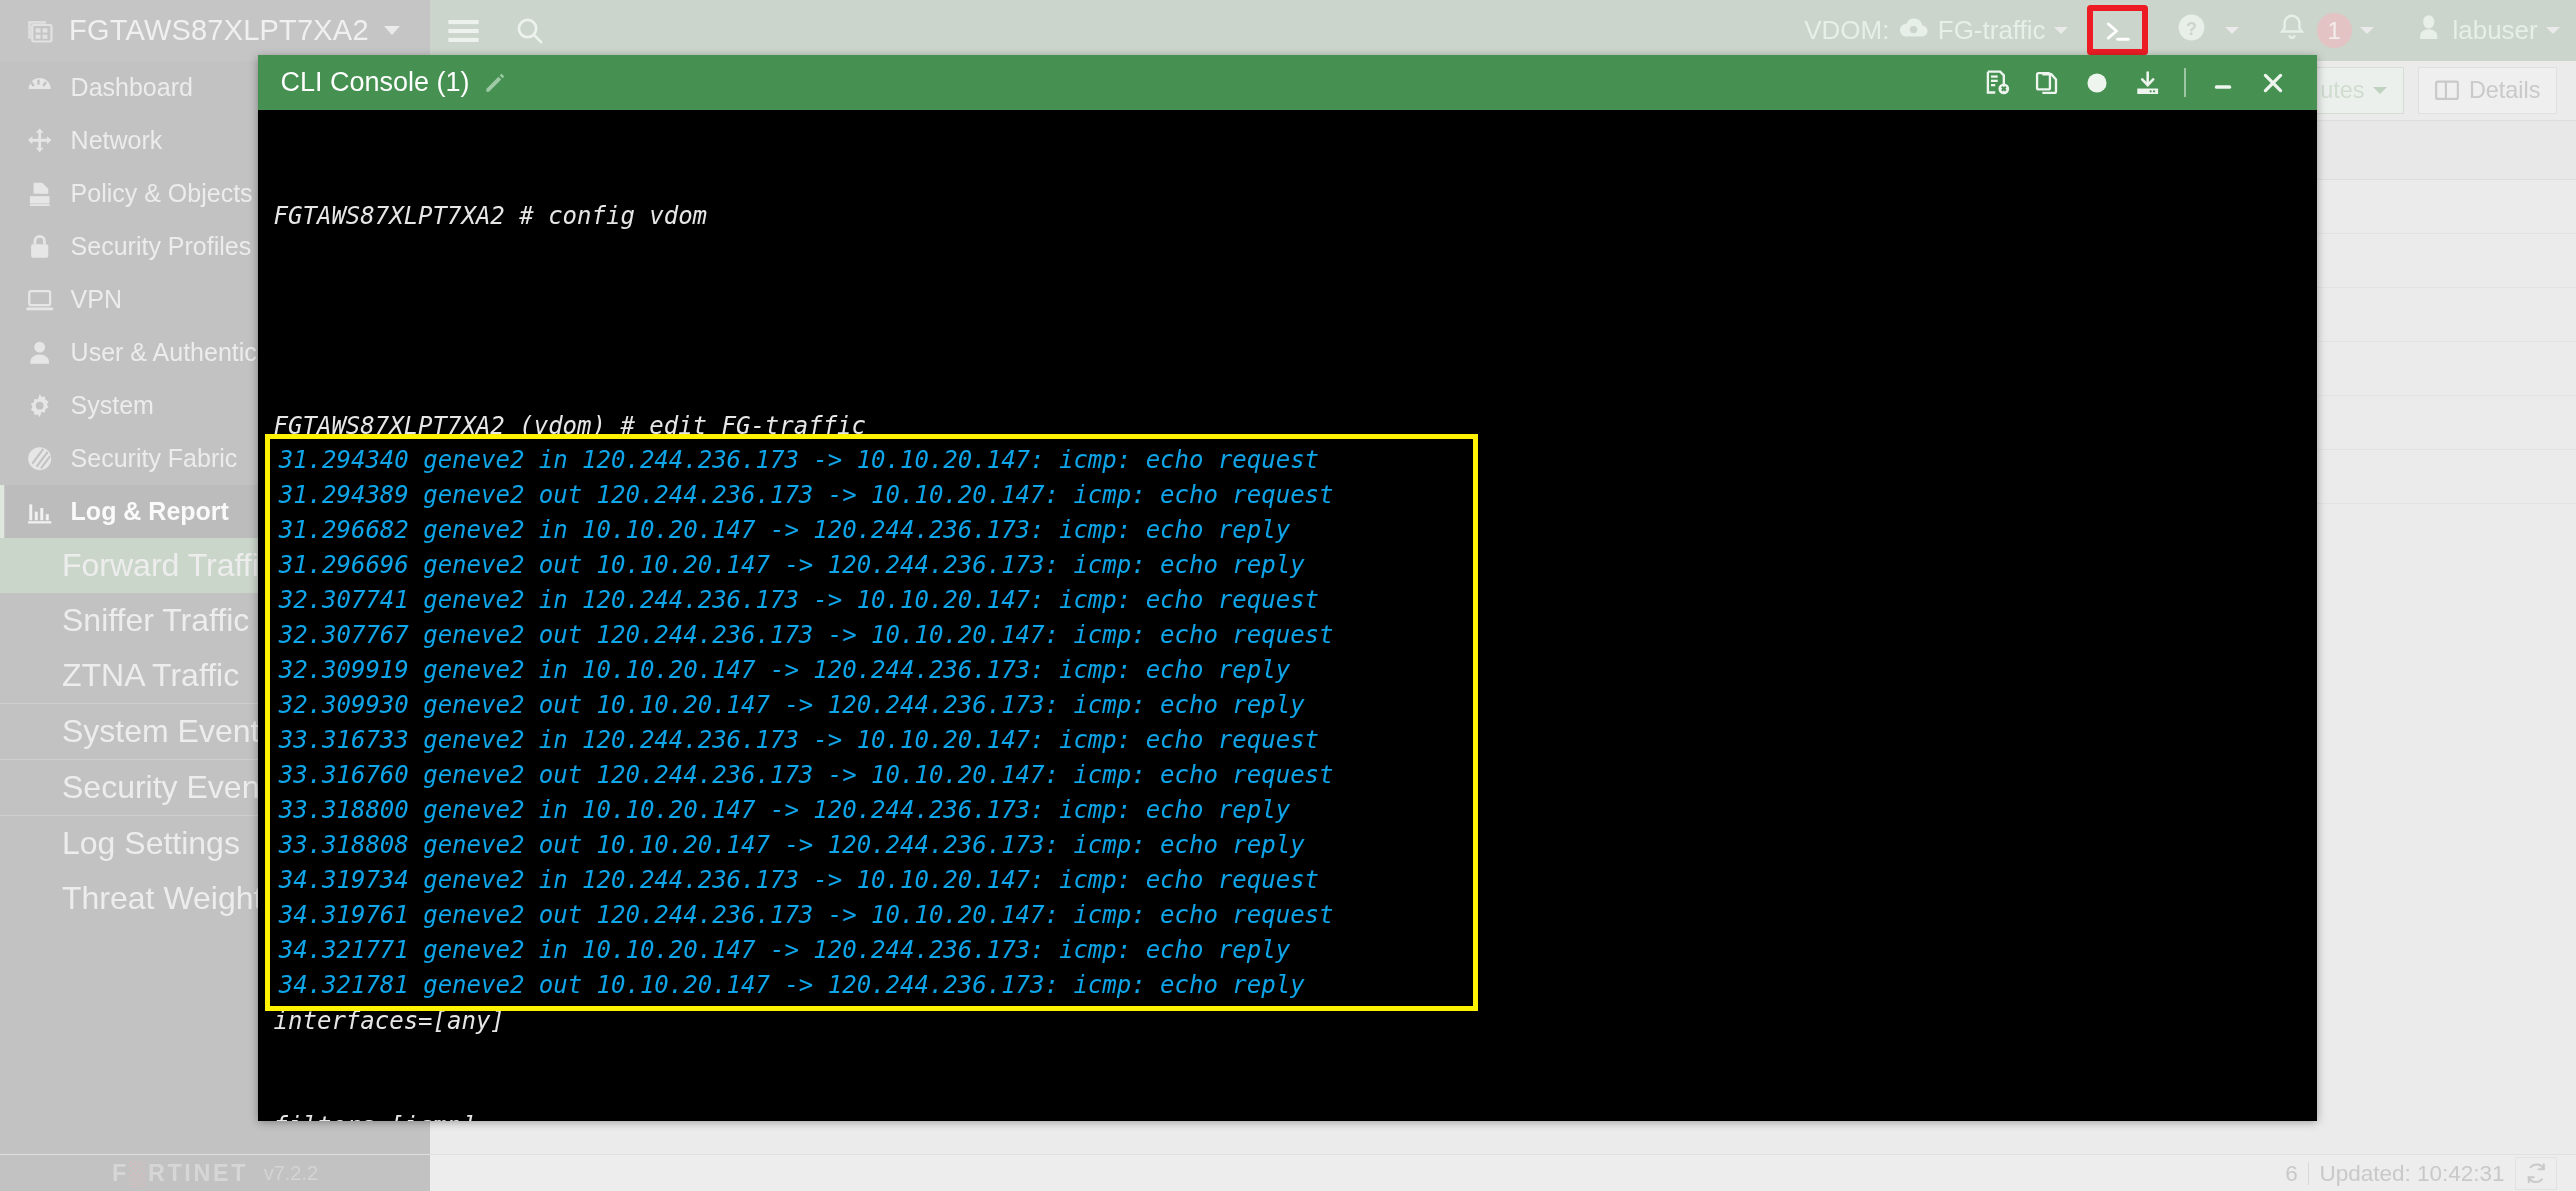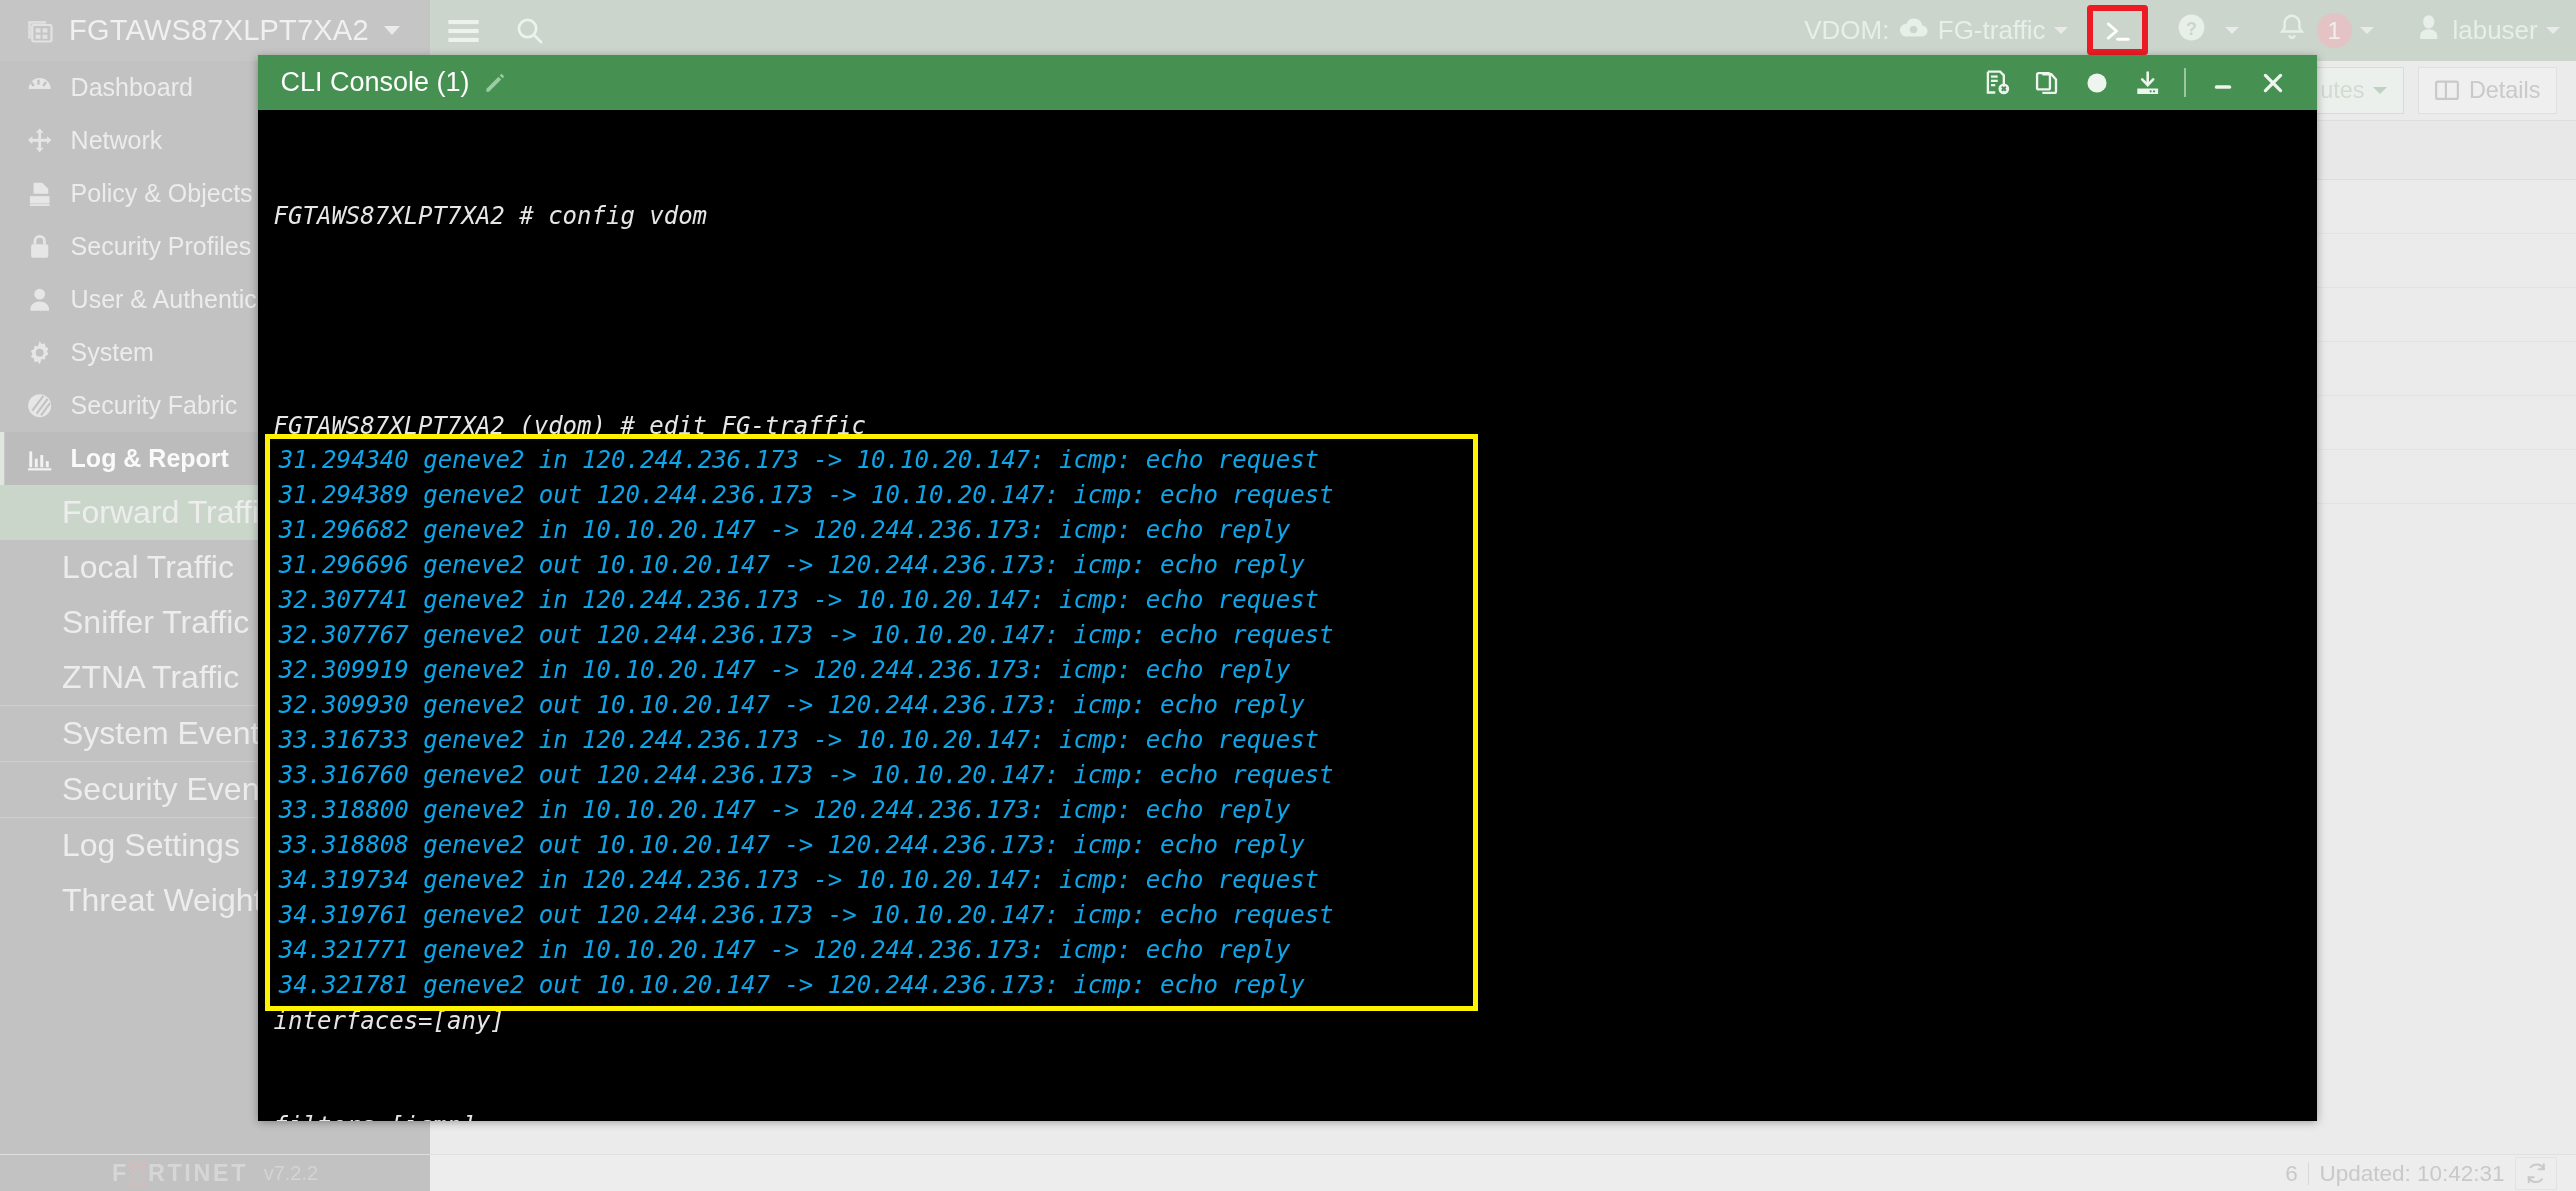--- a/index.html
+++ b/index.html
@@ -452,20 +452,29 @@
     <div class="nav-item">
       <span class="nav-icon">
         <svg width="29.4" height="29.4" viewBox="0 0 24 24" fill="#e6e6e6">
           <path d="M7 10V7.5a5 5 0 0110 0V10h-2.2V7.5a2.8 2.8 0 00-5.6 0V10H7z"></path>
           <rect x="5" y="10" width="14" height="11" rx="1.6"></rect>
         </svg>
       </span>
       <span>Security Profiles</span>
     </div>
 
+    <div class="nav-item">
+      <span class="nav-icon">
+        <svg width="29.4" height="29.4" viewBox="0 0 24 24" fill="none" stroke="#e6e6e6" stroke-width="1.9">
+          <rect x="3.5" y="5" width="17" height="11.5" rx="1.4"></rect>
+          <line x1="2" y1="19.5" x2="22" y2="19.5" stroke-width="2.2" stroke-linecap="round"></line>
+        </svg>
+      </span>
+      <span>VPN</span>
+    </div>
 
     <div class="nav-item">
       <span class="nav-icon">
         <svg width="29.4" height="29.4" viewBox="0 0 24 24" fill="#e6e6e6">
           <circle cx="12" cy="7.5" r="4.4"></circle>
           <path d="M12 13.5c-4.4 0-7.6 2.7-7.6 5.8V21h15.2v-1.7c0-3.1-3.2-5.8-7.6-5.8z"></path>
         </svg>
       </span>
       <span>User &amp; Authentication</span>
     </div>
@@ -499,23 +508,20 @@
           <rect x="12.5" y="9" width="2.4" height="10"></rect>
           <rect x="17" y="14" width="2.4" height="5"></rect>
           <rect x="2.5" y="19.8" width="19" height="1.8"></rect>
         </svg>
       </span>
       <span>Log &amp; Report</span>
     </div>
 
     <div class="subnav-item active">
       <span>Forward Traffic</span>
-    </div>
-    <div class="subnav-item">
-      <span>Local Traffic</span>
     </div>
     <div class="subnav-item">
       <span>Sniffer Traffic</span>
     </div>
     <div class="subnav-item">
       <span>ZTNA Traffic</span>
     </div>
     <div class="subnav-sep"></div>
     <div class="subnav-item">
       <span>System Events</span>

